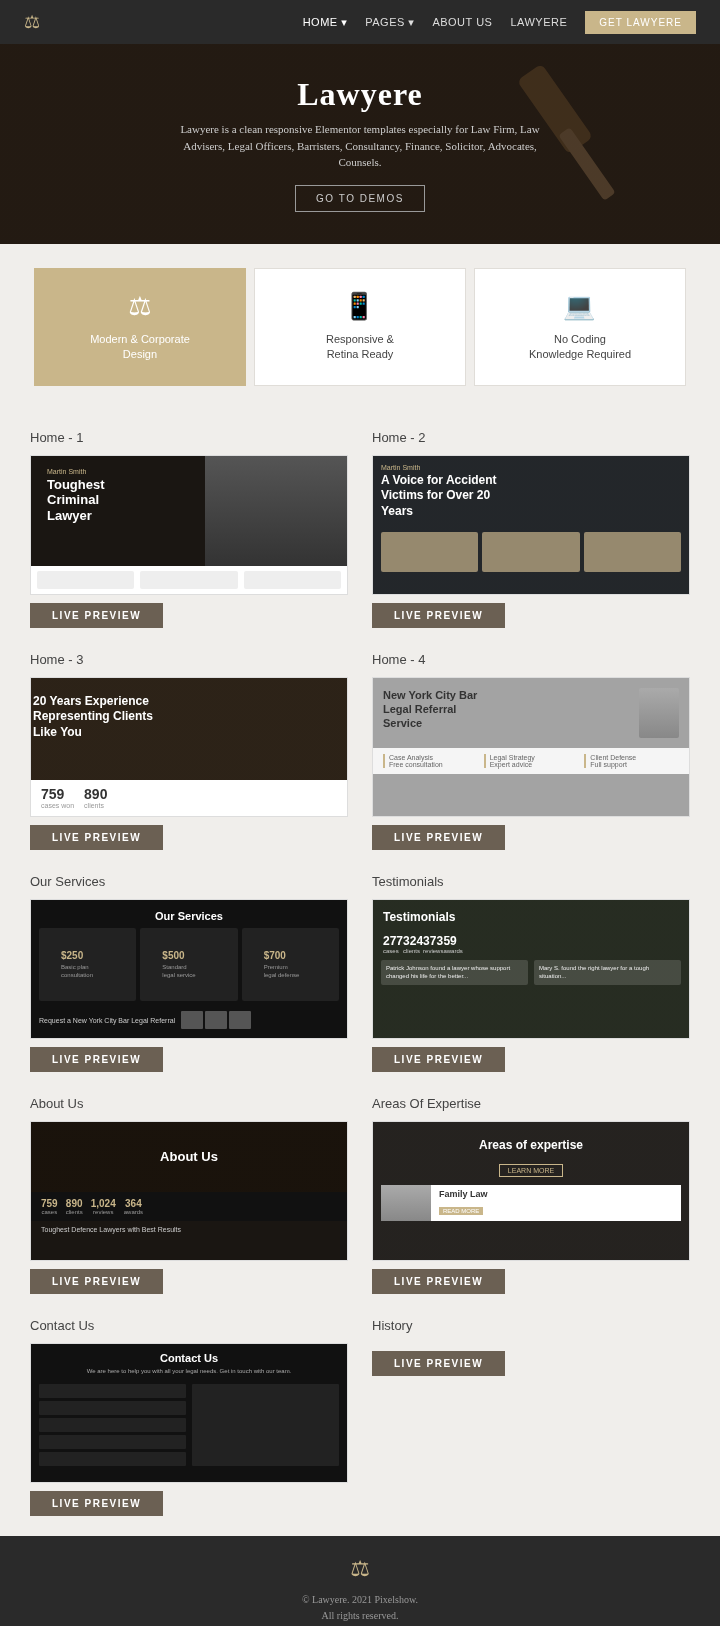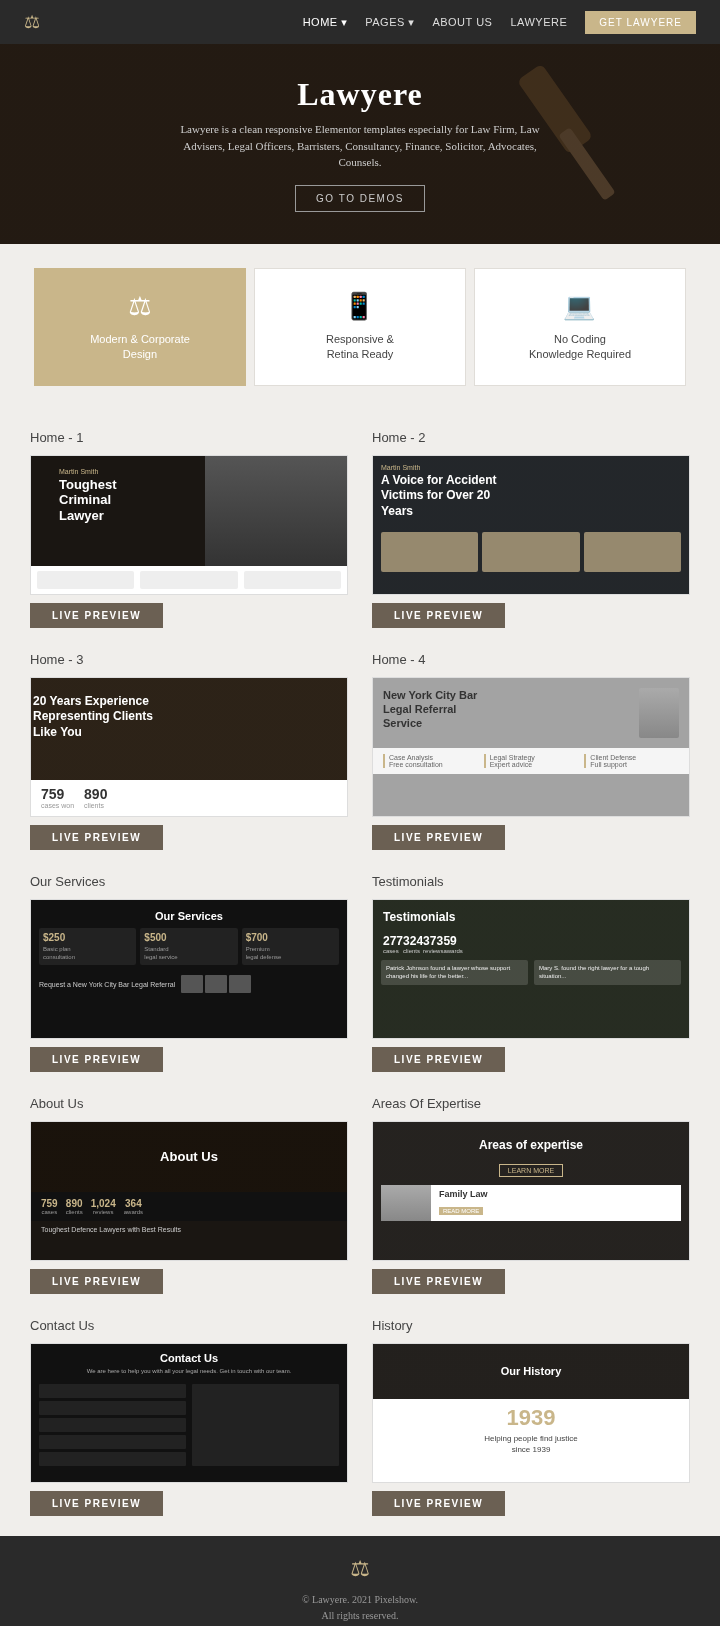--- a/index.html
+++ b/index.html
@@ -121,21 +121,21 @@
     .mock-frame {
       width: 100%;
       height: 140px;
       overflow: hidden;
       position: relative;
       border: 1px solid #ddd;
     }
 
     
     .mock-home1 { background: linear-gradient(135deg, #1a1612 60%, #2d2118 100%); }
-    .mock-home1 .mh-overlay { position: absolute; top: 0; left: 16px; width: 55%; height: 100%; padding: 12px; }
+    .mock-home1 .mh-overlay { position: absolute; top: 0; left: 4px; width: 55%; height: 100%; padding: 12px; }
     .mock-home1 .mh-name { color: #c9b68a; font-size: 7px; font-family: sans-serif; }
     .mock-home1 .mh-title { color: #fff; font-size: 13px; font-weight: bold; font-family: sans-serif; line-height: 1.2; margin-top: 2px; }
     .mock-home1 .mh-img { position: absolute; right: 0; top: 0; width: 45%; height: 80%; background: linear-gradient(180deg, #555 0%, #333 100%); }
     .mock-home1 .mh-bottom { position: absolute; bottom: 0; left: 0; right: 0; height: 28px; background: #fff; display: flex; align-items: center; gap: 6px; padding: 0 6px; }
     .mock-home1 .mh-bottom-item { flex: 1; height: 18px; background: #eee; border-radius: 2px; }
 
     
     .mock-home2 { background: linear-gradient(rgba(20,15,10,0.6), rgba(20,15,10,0.6)), #3a4a5a; }
     .mock-home2 .mh-name { color: #c9b68a; font-size: 7px; font-family: sans-serif; padding: 8px 8px 2px; }
     .mock-home2 .mh-title2 { color: #fff; font-size: 12px; font-weight: bold; font-family: sans-serif; line-height: 1.3; padding: 0 8px; }
@@ -155,21 +155,21 @@
     .mock-home4 .mh4-top { display: flex; justify-content: space-between; padding: 10px; align-items: flex-start; }
     .mock-home4 .mh4-title { font-size: 11px; font-weight: bold; color: #333; font-family: sans-serif; line-height: 1.3; }
     .mock-home4 .mh4-avatar { width: 40px; height: 50px; background: linear-gradient(180deg, #aaa 0%, #888 100%); border-radius: 2px; }
     .mock-home4 .mh4-bottom { background: #f5f5f5; padding: 6px 10px; display: flex; gap: 6px; }
     .mock-home4 .mh4-stat { flex: 1; font-size: 7px; color: #666; font-family: sans-serif; border-left: 2px solid #c9b68a; padding-left: 4px; }
 
     
     .mock-services { background: #111; }
     .mock-services .ms-title { color: #fff; font-size: 11px; font-weight: bold; font-family: sans-serif; text-align: center; padding: 10px 0 6px; }
     .mock-services .ms-cards { display: flex; gap: 4px; padding: 0 8px; }
-    .mock-services .ms-card { flex: 1; background: #222; padding: 4px; border-radius: 2px; }
+    .mock-services .ms-card { flex: 1; background: #222; padding: 22px; border-radius: 2px; }
     .mock-services .ms-price { color: #c9b68a; font-size: 10px; font-weight: bold; font-family: sans-serif; }
     .mock-services .ms-desc { color: #999; font-size: 6px; font-family: sans-serif; margin-top: 3px; line-height: 1.3; }
     .mock-services .ms-bottom { display: flex; align-items: center; gap: 6px; padding: 6px 8px; margin-top: 4px; }
     .mock-services .ms-text { color: #ccc; font-size: 7px; font-family: sans-serif; }
     .mock-services .ms-imgs { display: flex; gap: 2px; }
     .mock-services .ms-img { width: 22px; height: 18px; background: #555; border-radius: 1px; }
 
     
     .mock-testimonials { background: linear-gradient(rgba(20,15,10,0.5), rgba(20,15,10,0.5)), #3a4a3a; }
     .mock-testimonials .mt-title { color: #fff; font-size: 12px; font-weight: bold; font-family: sans-serif; padding: 10px; }
@@ -461,27 +461,20 @@
           <div class="mc-field"></div>
         </div>
         <div class="mc-right"></div>
       </div>
     </div>
     <button class="live-preview-btn">LIVE PREVIEW</button>
   </div>
 
   <div class="grid-item">
     <div class="grid-label">History</div>
-    <div class="mock-frame mock-history">
-      <div class="mhi-top">
-          <div class="mhi-top-title">Our History</div>
-        </div>
-      <div class="mhi-year">1939</div>
-      <div class="mhi-subtitle">Helping people find justice<br>since 1939</div>
-    </div>
     <button class="live-preview-btn">LIVE PREVIEW</button>
   </div>
 
 </div>
 
 <footer class="footer">
   <div class="footer-logo">⚖</div>
   <div class="footer-text">
     <span>© Lawyere. 2021 Pixelshow.</span><br>
     <span>All rights reserved.</span>

